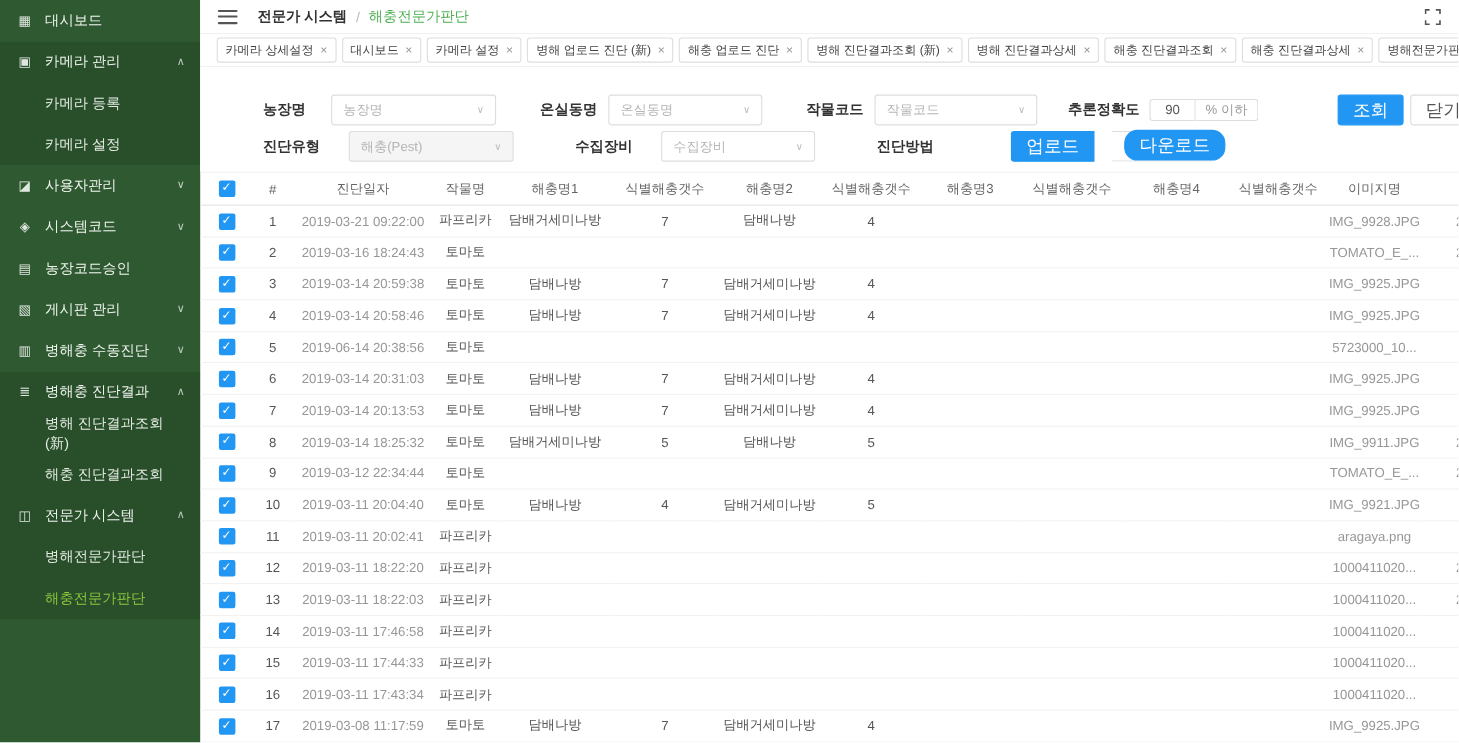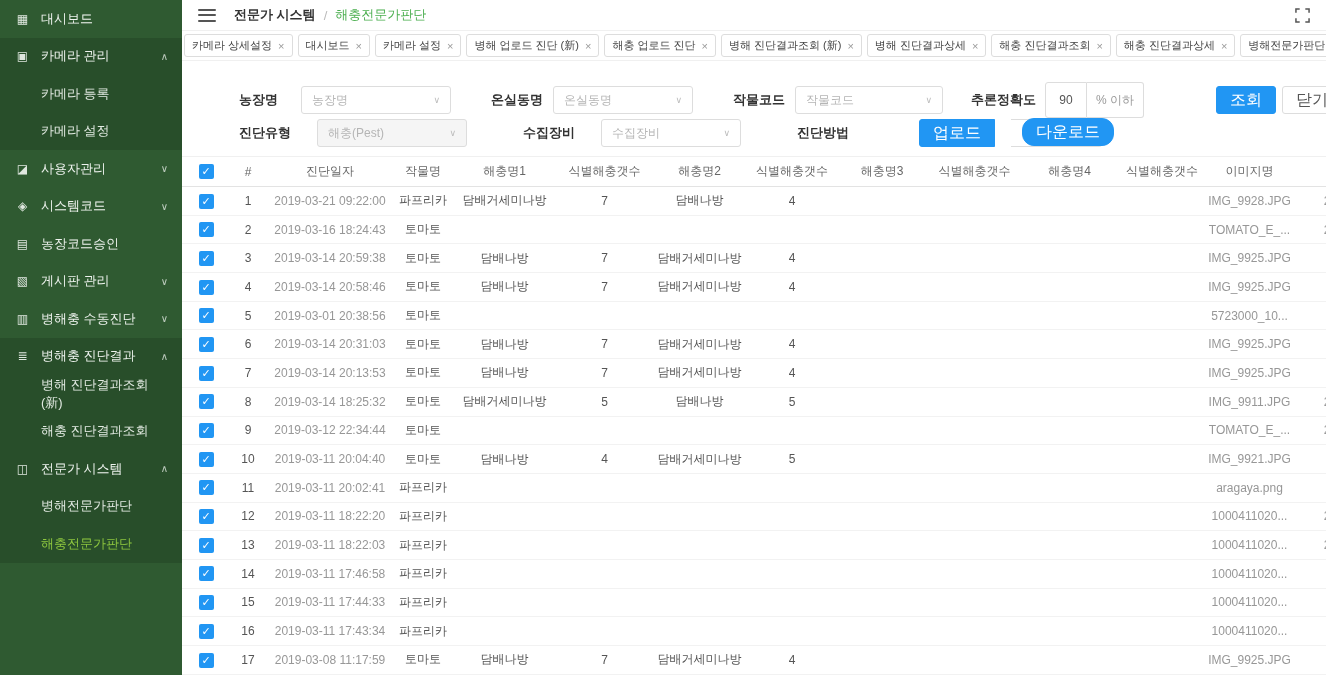--- a/index.html
+++ b/index.html
@@ -24,40 +24,40 @@
   .hamburger { width:18px; height:13px; display:flex; flex-direction:column;
     justify-content:space-between; margin-right:18px; cursor:pointer; }
   .hamburger span { height:2px; background:#555; border-radius:1px; }
   .crumb-root { font-weight:bold; font-size:13px; color:#333; }
   .crumb-sep { color:#bbb; margin:0 8px; font-size:13px; }
   .crumb-cur { color:var(--green,#4caf50); font-size:13px; }
   .fs-icon { margin-left:auto; cursor:pointer; display:flex; align-items:center; }
 
   
   .tabbar { position:absolute; left:182px; top:31px; width:1144px; height:30px; background:#fff;
-    border-bottom:1px solid #f0f0f0; display:flex; align-items:center; padding:0 2px; gap:5px; overflow:hidden; }
+    border-bottom:1px solid #f0f0f0; display:flex; align-items:center; padding:0 15px; gap:5px; overflow:hidden; }
   .tab { display:inline-flex; align-items:center; border:1px solid #ddd; border-radius:3px;
     padding:3px 7px; font-size:11px; color:#444; white-space:nowrap; cursor:pointer;
     background:#fff; flex:0 0 auto; }
   .tab .x { color:#999; margin-left:6px; font-size:11px; cursor:pointer; }
 
   
   .filters { position:absolute; left:182px; top:61px; width:1144px; height:95px; background:#fff; overflow:visible; }
   .f-row { position:absolute; left:57px; display:flex; align-items:center; height:30px; }
   .f-row1 { top:24px; } .f-row2 { top:57px;gap:16px; }
   .f-label { font-size:13px; font-weight:bold; color:#333; min-width:54px; margin-right:8px; }
   .f-label.wide { min-width:66px; }
   .sel { height:28px; border:1px solid #ddd; border-radius:3px; display:flex; align-items:center;
     justify-content:space-between; padding:0 10px; font-size:12px; color:#b5b5b5; background:#fff; cursor:pointer; }
   .sel.disabled { background:#f5f5f5; }
   .sel .caret { color:#bbb; font-size:9px; margin-left:8px; }
   .w150 { width:150px; margin-right:40px; }
   .w140 { width:140px; margin-right:40px; }
   .w148 { width:148px; margin-right:28px; }
-  .igroup { display:flex; height:36px; }
+  .igroup { display:flex; height:20px; }
   .igroup input { width:42px; border:1px solid #ddd; border-radius:3px 0 0 3px; text-align:center;
     font-size:12px; color:#555; outline:none; font-family:inherit; }
   .igroup .suffix { border:1px solid #ddd; border-left:none; border-radius:0 3px 3px 0;
     display:flex; align-items:center; padding:0 9px; font-size:12px; color:#999; background:#fff; }
   .btn { height:28px; border-radius:3px; font-size:16px; padding:0 13px; cursor:pointer;
     border:1px solid transparent; font-family:inherit; }
   .btn.blue { background:var(--blue,#2196f3); color:#fff; border-color:var(--blue,#2196f3); }
   .btn.ghost { background:#fff; color:#555; border-color:#ddd; }
   .btn.seg-l { border-radius:3px 0 0 3px;margin-left:44px; }
   .btn.seg-r { border-radius:0 3px 3px 0; border-left:none; }
@@ -350,21 +350,21 @@
           <td></td>
           <td></td>
           <td></td>
           <td></td>
           <td class="dim">IMG_9925.JPG</td>
           <td class="dim">201</td>
         </tr>
         <tr>
           <td><span class="checkbox">✓</span></td>
           <td>5</td>
-          <td class="dim">2019-03-01 20:38:56</td>
+          <td class="dim">2019-06-14 20:38:56</td>
           <td>토마토</td>
           <td></td>
           <td></td>
           <td></td>
           <td></td>
           <td></td>
           <td></td>
           <td></td>
           <td></td>
           <td class="dim">5723000_10...</td>

